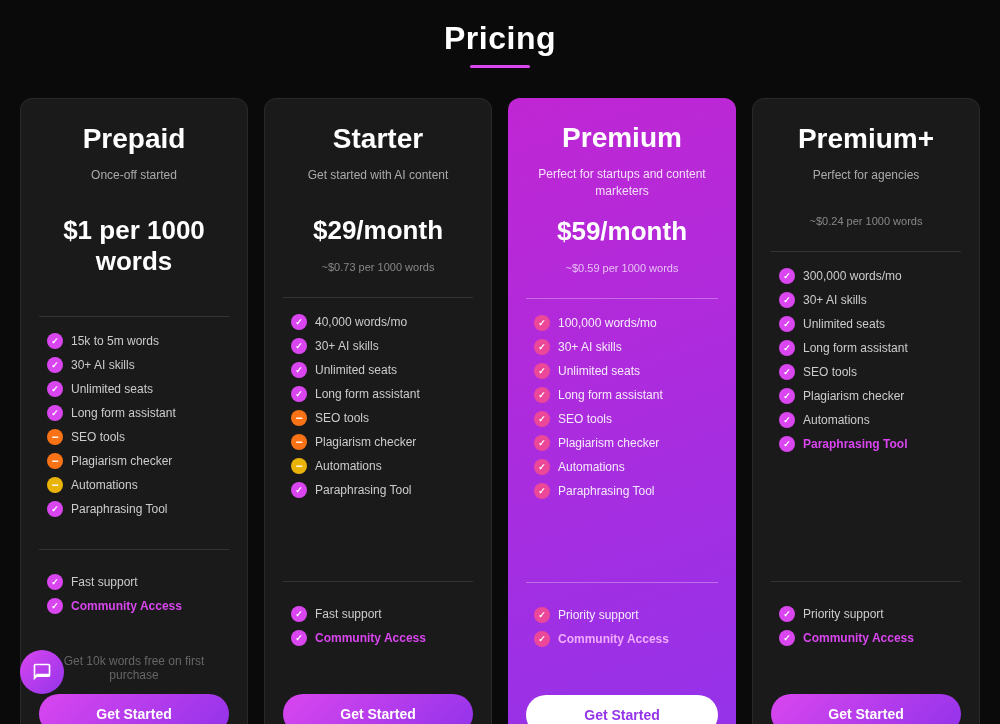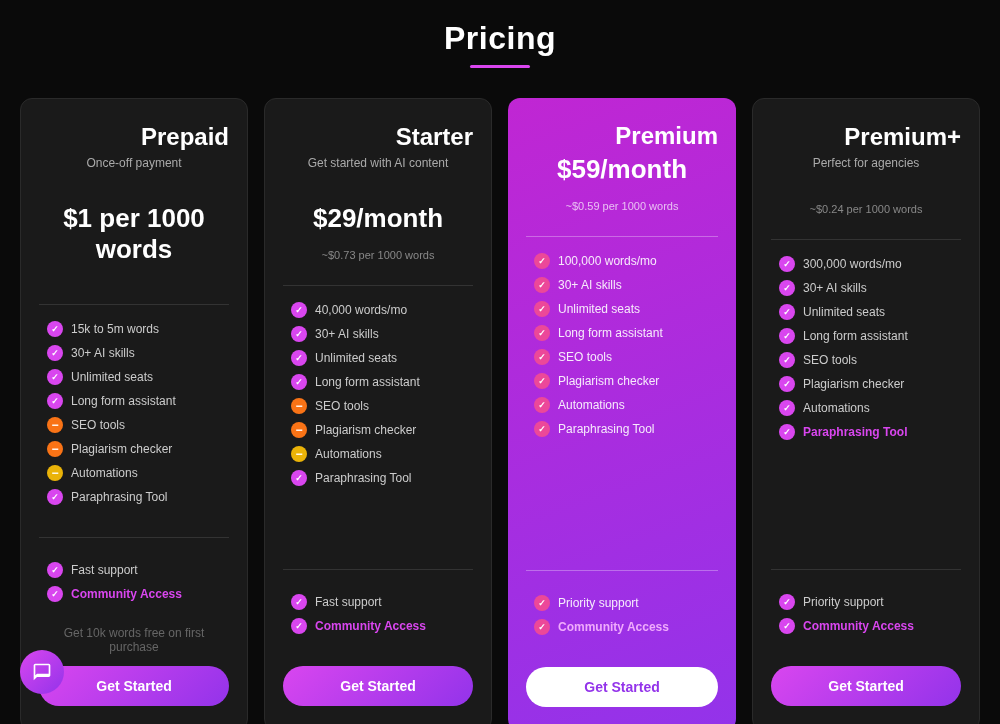--- a/index.html
+++ b/index.html
@@ -57,24 +57,24 @@
       border: 1px solid #2a2a2a;
       position: relative;
     }
 
     .pricing-card.premium {
       background: linear-gradient(160deg, #c026d3 0%, #9333ea 100%);
       border: none;
     }
 
     .card-title {
-      font-size: 24px;
+      font-size: 28px;
       font-weight: 600;
-      text-align: right;
-      margin-bottom: 4px;
+      text-align: center;
+      margin-bottom: 12px;
       color: #ffffff;
     }
 
     .card-subtitle {
       font-size: 12px;
       color: #aaaaaa;
       text-align: center;
       margin-bottom: 16px;
       min-height: 32px;
       line-height: 1.4;
@@ -170,21 +170,21 @@
       color: #d946ef;
       font-weight: 600;
     }
 
     .premium .feature-highlight {
       color: #f0abfc;
     }
 
     .support-section {
       margin-top: 8px;
-      margin-bottom: 8px;
+      margin-bottom: 24px;
       text-align: center;
     }
 
     .free-note {
       font-size: 12px;
       color: #666666;
       text-align: center;
       margin-bottom: 12px;
     }
 
@@ -238,21 +238,21 @@
 <div class="page-container">
   <div class="page-title-section">
     <h1 class="page-title">Pricing</h1>
     <div class="title-underline"></div>
   </div>
 
   <div class="pricing-grid" id="pricing-grid">
 
   <div class="pricing-card">
         <div class="card-title">Prepaid</div>
-        <div class="card-subtitle">Once-off payment</div>
+        <div class="card-subtitle">Once-off started</div>
         <div class="price-amount">$1 per 1000 words</div>
         <div style="height: 16px;"></div>
         <div class="divider"></div>
         <ul class="features-list">
           <li class="feature-item">
             <span class="feature-icon icon-check-purple chk"></span>
             <span>15k to 5m words</span>
           </li>
           <li class="feature-item">
             <span class="feature-icon icon-check-purple chk"></span>
@@ -350,20 +350,21 @@
               <span class="feature-icon icon-check-purple chk"></span>
               <span class="feature-highlight">Community Access</span>
             </li>
           </ul>
         </div>
         <div style="height: 8px;"></div>
         <button class="get-started-btn">Get Started</button>
       </div>
       <div class="pricing-card premium">
         <div class="card-title">Premium</div>
+        <div class="card-subtitle">Perfect for startups and content marketers</div>
         <div class="price-amount">$59/month</div>
         <div class="price-per">~$0.59 per 1000 words</div>
         <div class="divider"></div>
         <ul class="features-list">
           <li class="feature-item">
             <span class="feature-icon icon-check-pink chk"></span>
             <span>100,000 words/mo</span>
           </li>
           <li class="feature-item">
             <span class="feature-icon icon-check-pink chk"></span>

